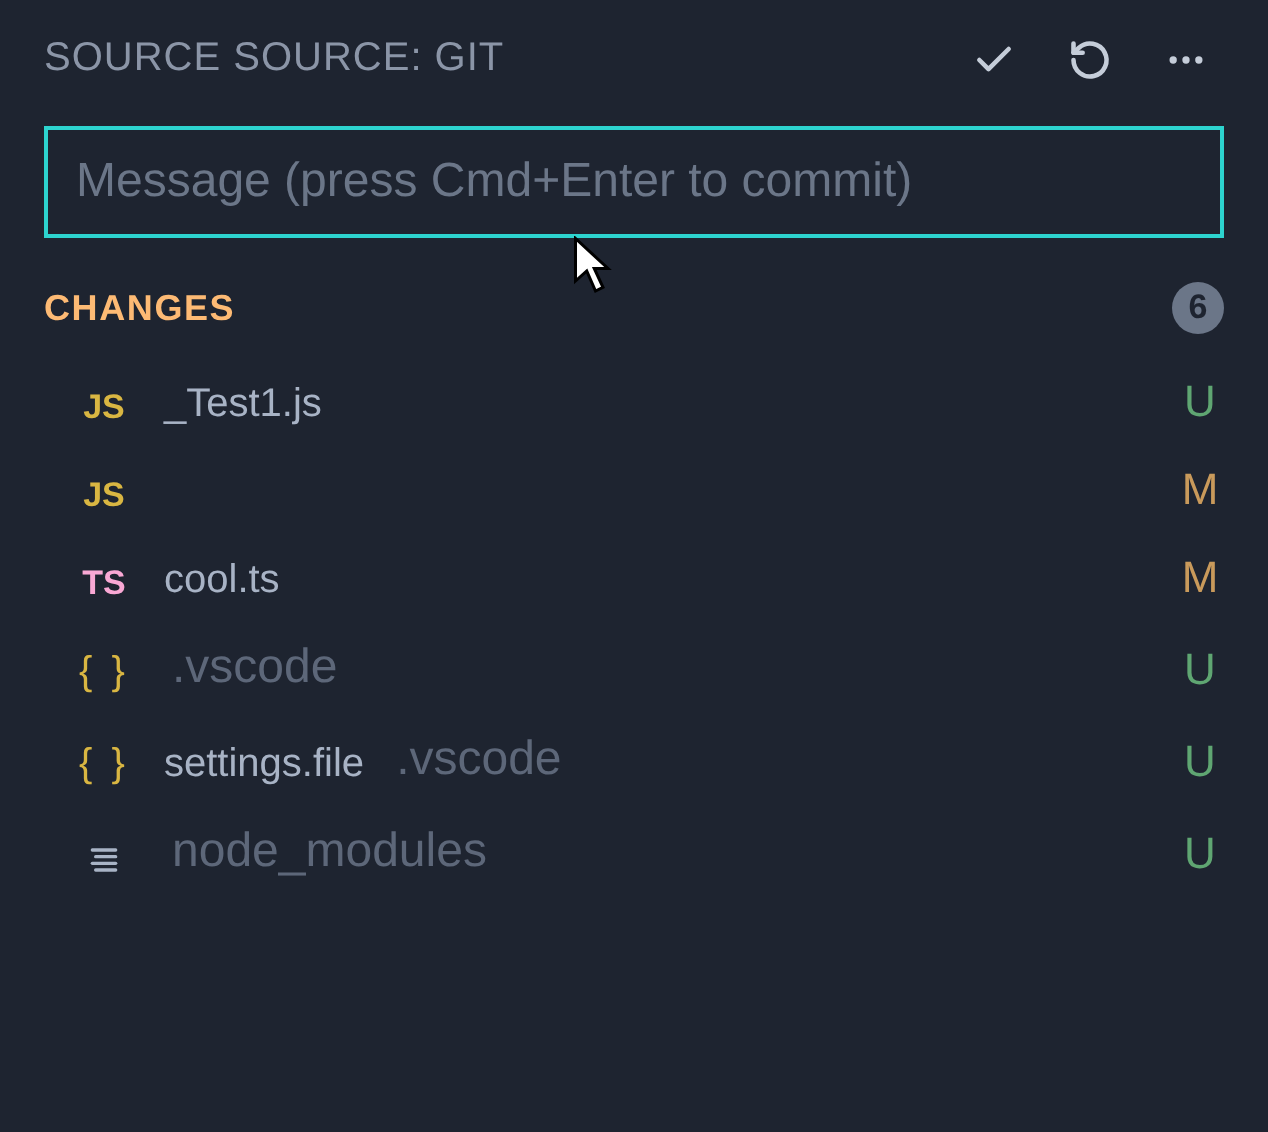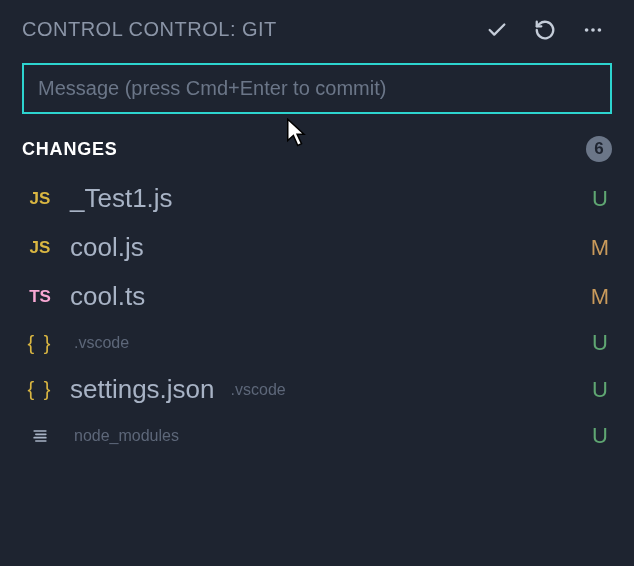--- a/index.html
+++ b/index.html
@@ -44,84 +44,85 @@
     }
     .icon-btn svg {
       width: 22px;
       height: 22px;
     }
     .commit-input {
       width: 100%;
       background: transparent;
       border: 2px solid #2dd4cf;
       padding: 12px 14px;
-      font-size: 20px;
+      font-size: 24px;
       color: #c5cdd9;
       outline: none;
       font-family: inherit;
       margin-bottom: 22px;
     }
     .commit-input::placeholder {
       color: #6b7688;
     }
     .section-header {
       display: flex;
       align-items: center;
       justify-content: space-between;
       margin-bottom: 12px;
     }
     .section-title {
       font-size: 18px;
       font-weight: 700;
       letter-spacing: 0.8px;
-      color: #ffffff;
+      color: #fdba74;
     }
     .badge {
       background: #6b7688;
       color: #1e2430;
       border-radius: 999px;
       min-width: 26px;
       height: 26px;
       display: flex;
       align-items: center;
       justify-content: center;
       font-size: 17px;
       font-weight: 600;
       padding: 0 8px;
     }
     .file-list {
       display: flex;
       flex-direction: column;
     }
     .file-row {
       display: flex;
-      align-items: center;
+      align-items: flex-end;
       padding: 9px 0;
       gap: 12px;
       cursor: pointer;
+      margin-left: 12px;
     }
     .file-icon {
       width: 36px;
       display: flex;
       justify-content: center;
       font-size: 17px;
       font-weight: 700;
       flex-shrink: 0;
     }
     .file-icon.js { color: #d9b642; }
     .file-icon.ts { color: #f9a8d4; }
     .file-icon.json { color: #d9b642; font-size: 20px; letter-spacing: 2px; font-weight: 500; }
     .file-icon.text { color: #a8b3c5; }
     .file-icon.text svg { width: 20px; height: 20px; }
     .file-name {
-      font-size: 26px;
+      font-size: 20px;
       color: #a8b3c5;
     }
     .file-path {
-      font-size: 16px;
+      font-size: 24px;
       color: #5d6779;
       margin-left: 4px;
     }
     .file-spacer {
       flex: 1;
     }
     .file-status {
       font-size: 22px;
       font-weight: 500;
       width: 24px;
@@ -139,21 +140,21 @@
     .cursor svg {
       width: 26px;
       height: 30px;
     }
   </style>
 </head>
 <body>
 
 <div class="panel">
   <div class="header">
-    <div class="header-title">CONTROL CONTROL: GIT</div>
+    <div class="header-title">SOURCE SOURCE: GIT</div>
     <div class="header-actions">
       <div class="icon-btn">
         <svg viewBox="0 0 24 24" fill="none" stroke="currentColor" stroke-width="2.5" stroke-linecap="round" stroke-linejoin="round">
           <polyline points="20 6 9 17 4 12"></polyline>
         </svg>
       </div>
       <div class="icon-btn">
         <svg viewBox="0 0 24 24" fill="none" stroke="currentColor" stroke-width="2.5" stroke-linecap="round" stroke-linejoin="round">
           <path d="M3 12a9 9 0 1 0 3-6.7L3 8"></path>
           <polyline points="3 3 3 8 8 8"></polyline>
@@ -178,39 +179,38 @@
 
   <div class="file-list" id="file-list">
       <div class="file-row">
         <div class="file-icon js">JS</div>
         <span class="file-name">_Test1.js</span>
         <div class="file-spacer"></div>
         <div class="file-status u">U</div>
       </div>
       <div class="file-row">
         <div class="file-icon js">JS</div>
-        <span class="file-name">cool.js</span>
         <div class="file-spacer"></div>
         <div class="file-status m">M</div>
       </div>
       <div class="file-row">
         <div class="file-icon ts">TS</div>
         <span class="file-name">cool.ts</span>
         <div class="file-spacer"></div>
         <div class="file-status m">M</div>
       </div>
       <div class="file-row">
         <div class="file-icon json">{ }</div>
         <span class="file-path">.vscode</span>
         <div class="file-spacer"></div>
         <div class="file-status u">U</div>
       </div>
       <div class="file-row">
         <div class="file-icon json">{ }</div>
-        <span class="file-name">settings.json</span>
+        <span class="file-name">settings.file</span>
         <span class="file-path">.vscode</span>
         <div class="file-spacer"></div>
         <div class="file-status u">U</div>
       </div>
       <div class="file-row">
         <div class="file-icon text">
           <svg viewBox="0 0 24 24" fill="none" stroke="currentColor" stroke-width="2" stroke-linecap="round">
             <line x1="5" y1="6" x2="19" y2="6"></line>
             <line x1="7" y1="10" x2="19" y2="10"></line>
             <line x1="5" y1="14" x2="19" y2="14"></line>

